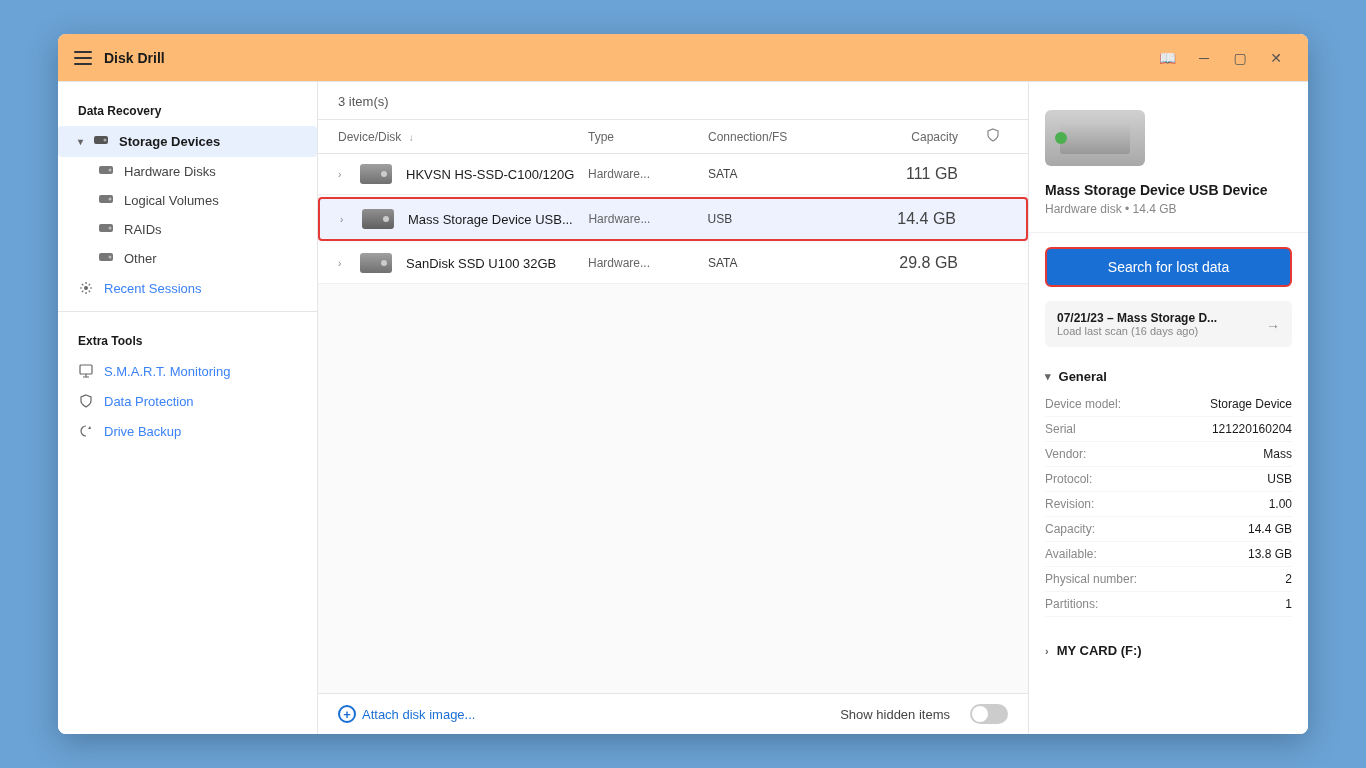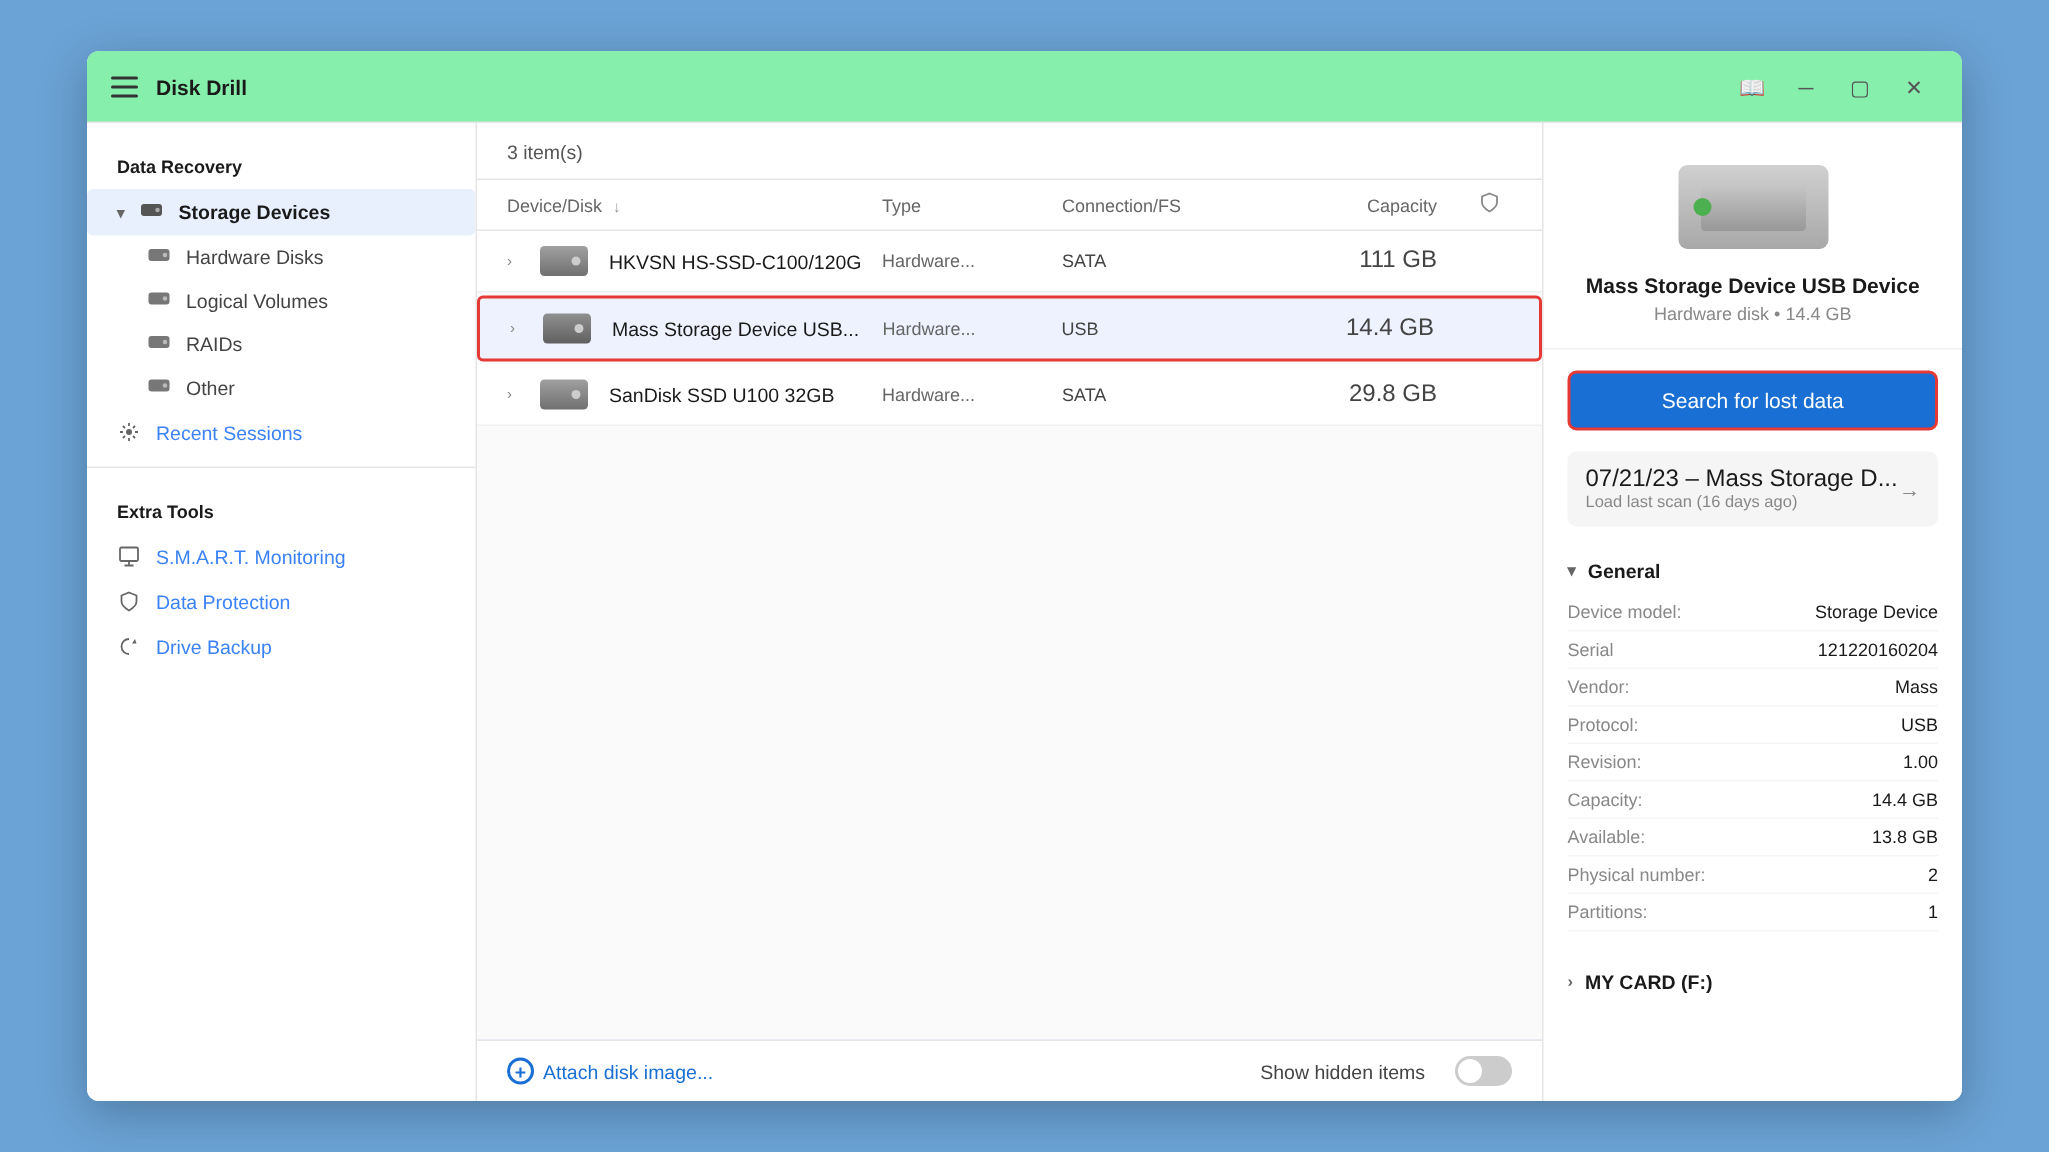--- a/index.html
+++ b/index.html
@@ -22,21 +22,21 @@
       box-shadow: 0 8px 32px rgba(0,0,0,0.25);
       display: flex;
       flex-direction: column;
       overflow: hidden;
     }
     .title-bar {
       display: flex;
       align-items: center;
       padding: 0 16px;
       height: 48px;
-      background: #86efac;
+      background: #fdba74;
       border-bottom: 1px solid #e5e5e5;
       flex-shrink: 0;
     }
     .title-bar-left {
       display: flex;
       align-items: center;
       gap: 12px;
       flex: 1;
     }
     .hamburger-icon {
@@ -302,21 +302,21 @@
       background: #fff;
       border-left: 1px solid #e5e5e5;
       display: flex;
       flex-direction: column;
       overflow-y: auto;
       flex-shrink: 0;
     }
     .device-preview {
       display: flex;
       flex-direction: column;
-      align-items: center;
+      align-items: flex-start;
       padding: 28px 16px 16px 16px;
       border-bottom: 1px solid #f0f0f0;
     }
     .device-image {
       width: 100px;
       height: 56px;
       background: linear-gradient(to bottom, #d0d0d0, #a8a8a8);
       border-radius: 6px;
       position: relative;
       margin-bottom: 16px;
@@ -369,21 +369,21 @@
     .last-scan {
       margin: 0 16px 12px;
       padding: 10px 12px;
       background: #f5f5f5;
       border-radius: 6px;
       display: flex;
       align-items: center;
       justify-content: space-between;
       cursor: pointer;
     }
-    .last-scan-text .scan-date { font-size: 16px; font-weight: 400; color: #1a1a1a; }
+    .last-scan-text .scan-date { font-size: 12px; font-weight: 700; color: #1a1a1a; }
     .last-scan-text .scan-sub { font-size: 11px; color: #888; }
     .last-scan-arrow { color: #888; font-size: 14px; }
 
     .general-section {
       padding: 0 16px 16px;
     }
     .section-toggle {
       display: flex;
       align-items: center;
       gap: 8px;

